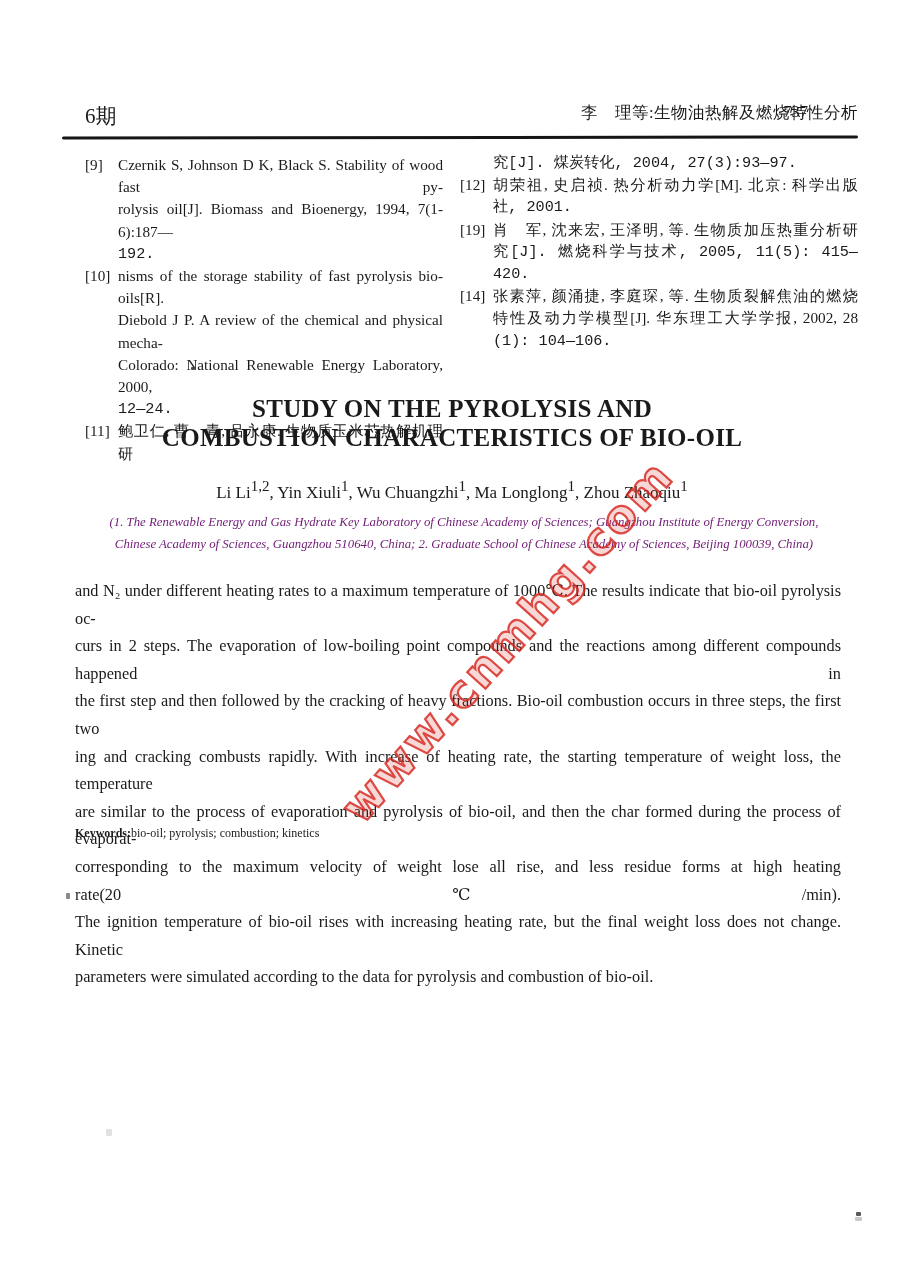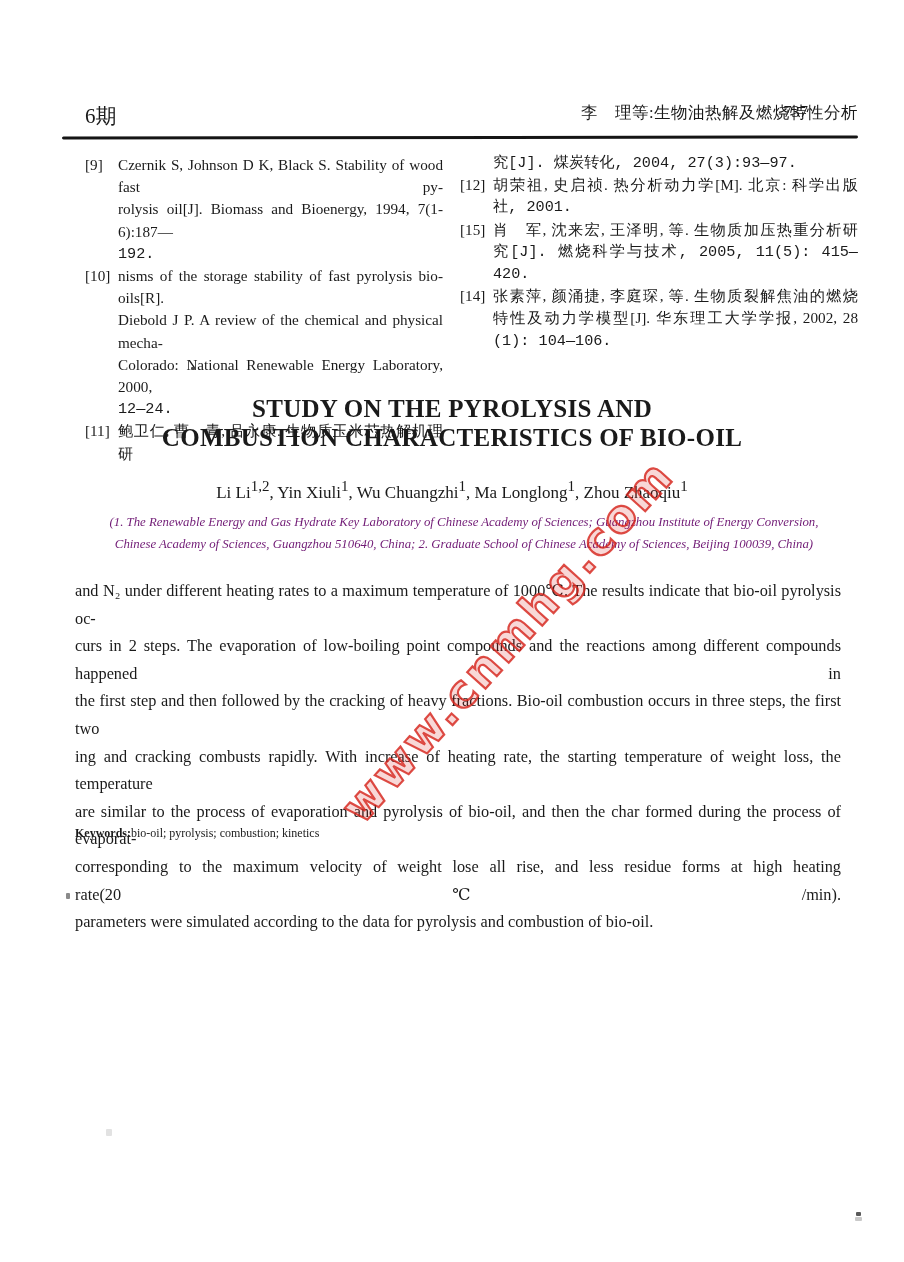--- a/index.html
+++ b/index.html
@@ -110,21 +110,21 @@
   <div class="refs-col refs-right">
     <div class="ref-cont">
       <div class="ref-line last">究[J]. 煤炭转化, 2004, 27(3):93—97.</div>
     </div>
     <div class="ref">
       <span class="ref-num">[12]</span>
       <div class="ref-line">胡荣祖, 史启祯. 热分析动力学[M]. 北京: 科学出版</div>
       <div class="ref-line last">社, 2001.</div>
     </div>
     <div class="ref">
-      <span class="ref-num">[15]</span>
+      <span class="ref-num">[19]</span>
       <div class="ref-line">肖　军, 沈来宏, 王泽明, 等. 生物质加压热重分析研</div>
       <div class="ref-line last">究[J]. 燃烧科学与技术, 2005, 11(5): 415—420.</div>
     </div>
     <div class="ref">
       <span class="ref-num">[14]</span>
       <div class="ref-line">张素萍, 颜涌捷, 李庭琛, 等. 生物质裂解焦油的燃烧</div>
       <div class="ref-line">特性及动力学模型[J]. 华东理工大学学报, 2002, 28</div>
       <div class="ref-line last">(1): 104—106.</div>
     </div>
   </div>
@@ -139,20 +139,21 @@
   <div class="affil affil-1">(1. The Renewable Energy and Gas Hydrate Key Laboratory of Chinese Academy of Sciences; Guangzhou Institute of Energy Conversion,</div>
   <div class="affil affil-2">Chinese Academy of Sciences, Guangzhou 510640, China; 2. Graduate School of Chinese Academy of Sciences, Beijing 100039, China)</div>
 
   <div class="abstract">
     <div class="abs-line">and N₂ under different heating rates to a maximum temperature of 1000℃. The results indicate that bio-oil pyrolysis oc-</div>
     <div class="abs-line">curs in 2 steps. The evaporation of low-boiling point compounds and the reactions among different compounds happened in</div>
     <div class="abs-line">the first step and then followed by the cracking of heavy fractions. Bio-oil combustion occurs in three steps, the first two</div>
     <div class="abs-line">ing and cracking combusts rapidly. With increase of heating rate, the starting temperature of weight loss, the temperature</div>
     <div class="abs-line">are similar to the process of evaporation and pyrolysis of bio-oil, and then the char formed during the process of evaporat-</div>
     <div class="abs-line">corresponding to the maximum velocity of weight lose all rise, and less residue forms at high heating rate(20℃/min).</div>
+    <div class="abs-line">The ignition temperature of bio-oil rises with increasing heating rate, but the final weight loss does not change. Kinetic</div>
     <div class="abs-line last">parameters were simulated according to the data for pyrolysis and combustion of bio-oil.</div>
   </div>
 
   <div class="keywords-line"><span class="bold-label">Keywords:</span><span>bio-oil; pyrolysis; combustion; kinetics</span></div>
 
   <div class="watermark">www.cnmhg.com</div>
 
   <div class="speck speck-a"></div>
   <div class="speck speck-b"></div>
   <div class="speck speck-c"></div>

